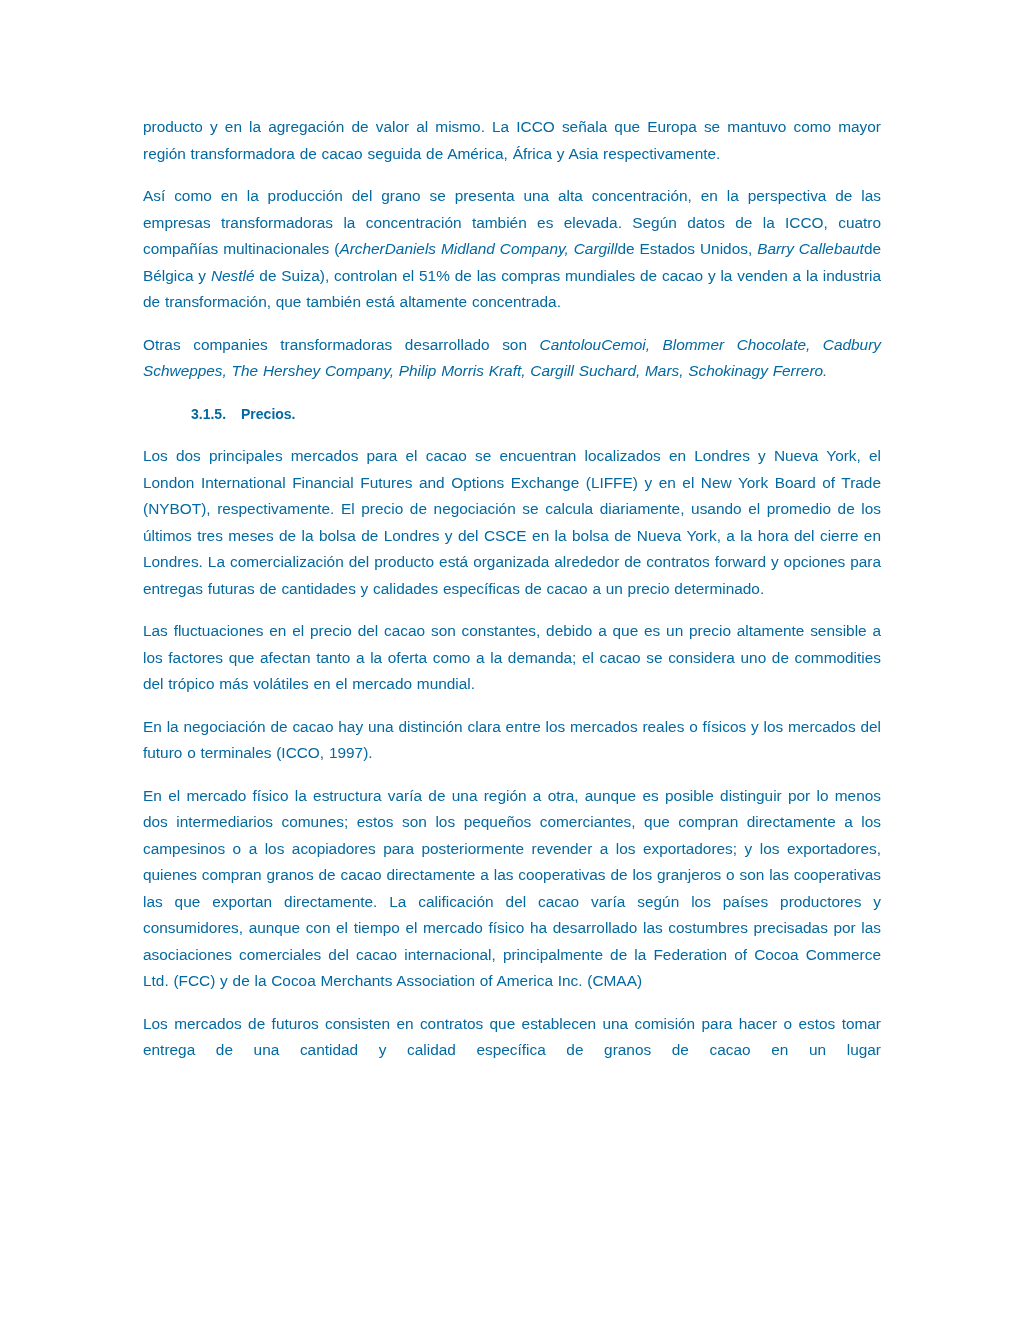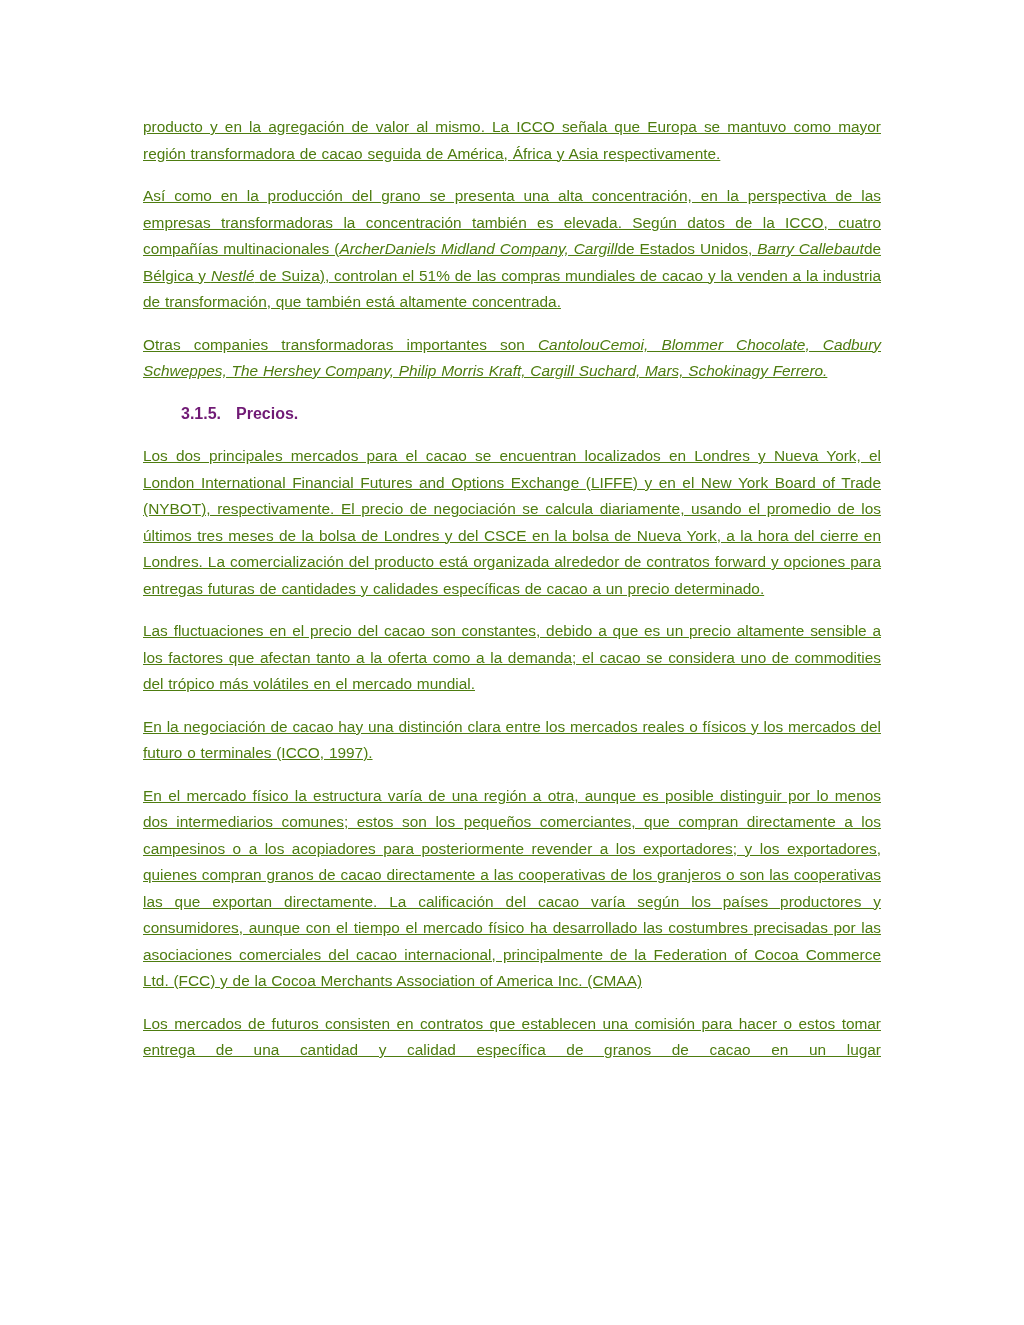--- a/index.html
+++ b/index.html
@@ -12,55 +12,54 @@
   }
   .page {
     width: 1024px;
     height: 1325px;
     background: #ffffff;
     padding: 114px 143px 0 143px;
   }
   .doc p {
     font-size: 15.4px;
     line-height: 26.5px;
-    color: #4d7c0f;
+    color: #0369a1;
     text-align: justify;
     margin: 0 0 16px 0;
     word-spacing: 0.5px;
-    text-decoration: underline;
   }
   .doc p.last-justified {
     text-align-last: justify;
   }
   .italic { font-style: italic; }
   .heading {
-    font-size: 16px;
+    font-size: 14px;
     line-height: 26.5px;
     font-weight: bold;
-    color: #701a75;
-    margin: 0 0 16px 38px;
+    color: #0369a1;
+    margin: 0 0 16px 48px;
   }
   .heading .hnum { display: inline-block; margin-right: 15px; }
 </style>
 </head>
 <body>
 
 <div class="page">
   <div class="doc">
 
     <p>
       <span>producto y en la agregación de valor al mismo. La ICCO señala que Europa se mantuvo como mayor región transformadora de cacao seguida de América, África y Asia respectivamente.</span>
     </p>
 
     <p>
       <span>Así como en la producción del grano se presenta una alta concentración, en la perspectiva de las empresas transformadoras la concentración también es elevada. Según datos de la ICCO, cuatro compañías multinacionales (</span><span class="italic">ArcherDaniels Midland Company, Cargill</span><span>de Estados Unidos, </span><span class="italic">Barry Callebaut</span><span>de Bélgica y </span><span class="italic">Nestlé</span><span> de Suiza), controlan el 51% de las compras mundiales de cacao y la venden a la industria de transformación, que también está altamente concentrada.</span>
     </p>
 
     <p>
-      <span>Otras companies transformadoras importantes son </span><span class="italic">CantolouCemoi, Blommer Chocolate, Cadbury Schweppes, The Hershey Company, Philip Morris Kraft, Cargill Suchard, Mars, Schokinagy Ferrero.</span>
+      <span>Otras companies transformadoras desarrollado son </span><span class="italic">CantolouCemoi, Blommer Chocolate, Cadbury Schweppes, The Hershey Company, Philip Morris Kraft, Cargill Suchard, Mars, Schokinagy Ferrero.</span>
     </p>
 
     <h3 class="heading">
       <span class="hnum">3.1.5.</span><span class="htitle">Precios.</span>
     </h3>
 
 
     <p>
       <span>Los dos principales mercados para el cacao se encuentran localizados en Londres y Nueva York, el London International Financial Futures and Options Exchange (LIFFE) y en el New York Board of Trade (NYBOT), respectivamente. El precio de negociación se calcula diariamente, usando el promedio de los últimos tres meses de la bolsa de Londres y del CSCE en la bolsa de Nueva York, a la hora del cierre en Londres. La comercialización del producto está organizada alrededor de contratos forward y opciones para entregas futuras de cantidades y calidades específicas de cacao a un precio determinado.</span>
     </p>

